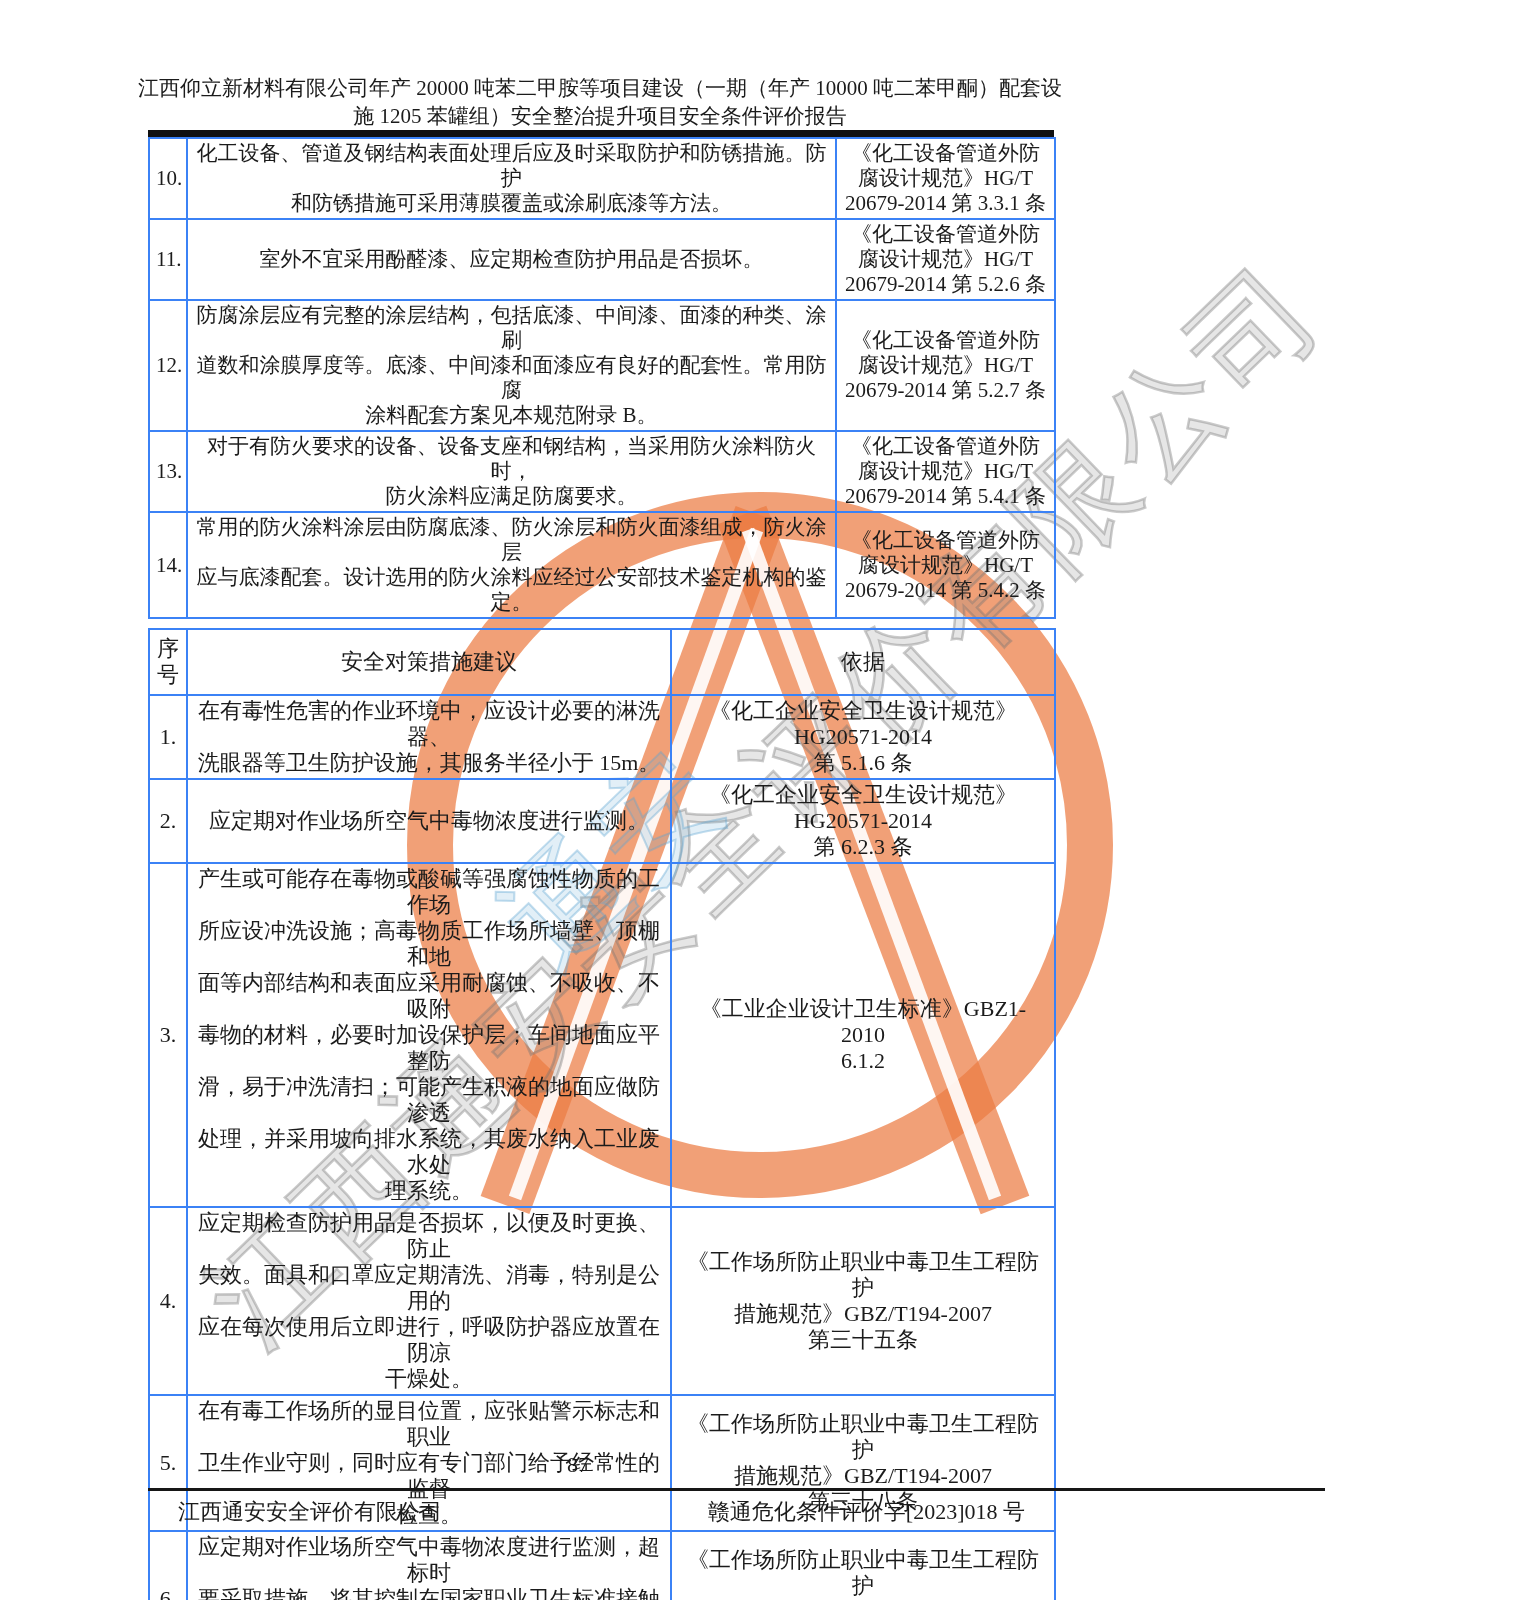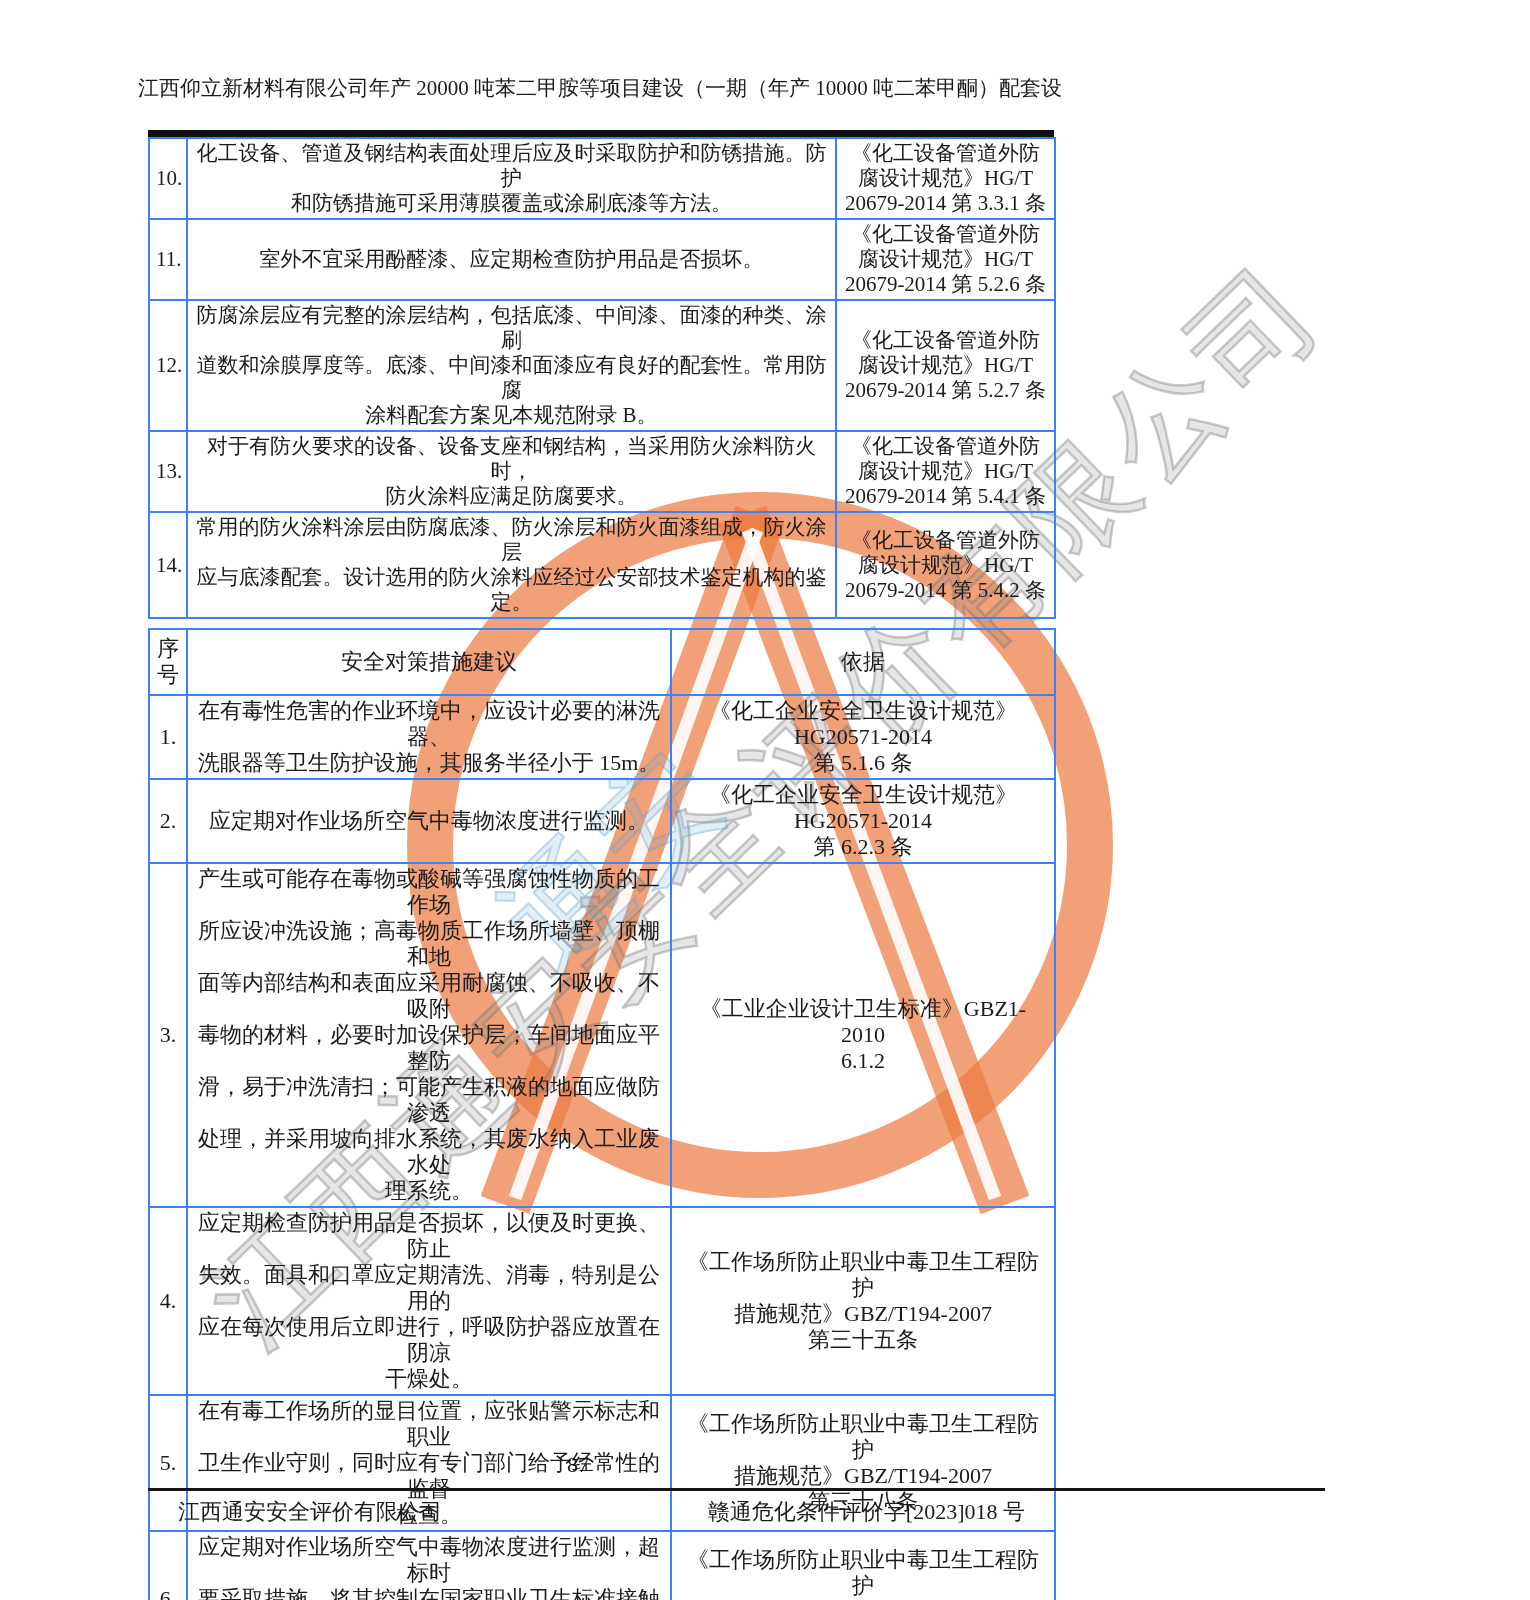--- a/index.html
+++ b/index.html
@@ -57,20 +57,21 @@
   </svg>
 
   <div id="wm-gray" class="wm wm-diag">江西通安安全评价有限公司</div>
 
   <div id="wm-blue" class="wm wm-diag">通安</div>
 
   <div id="content">
 
     <div id="doc-header">
       <div>江西仰立新材料有限公司年产 20000 吨苯二甲胺等项目建设（一期（年产 10000 吨二苯甲酮）配套设</div>
+      <div>施 1205 苯罐组）安全整治提升项目安全条件评价报告</div>
     </div>
 
     <div id="top-bar"></div>
 
     <table id="table1">
       <colgroup>
           <col style="width:38px">
           <col style="width:649px">
           <col style="width:219px">
         </colgroup>

